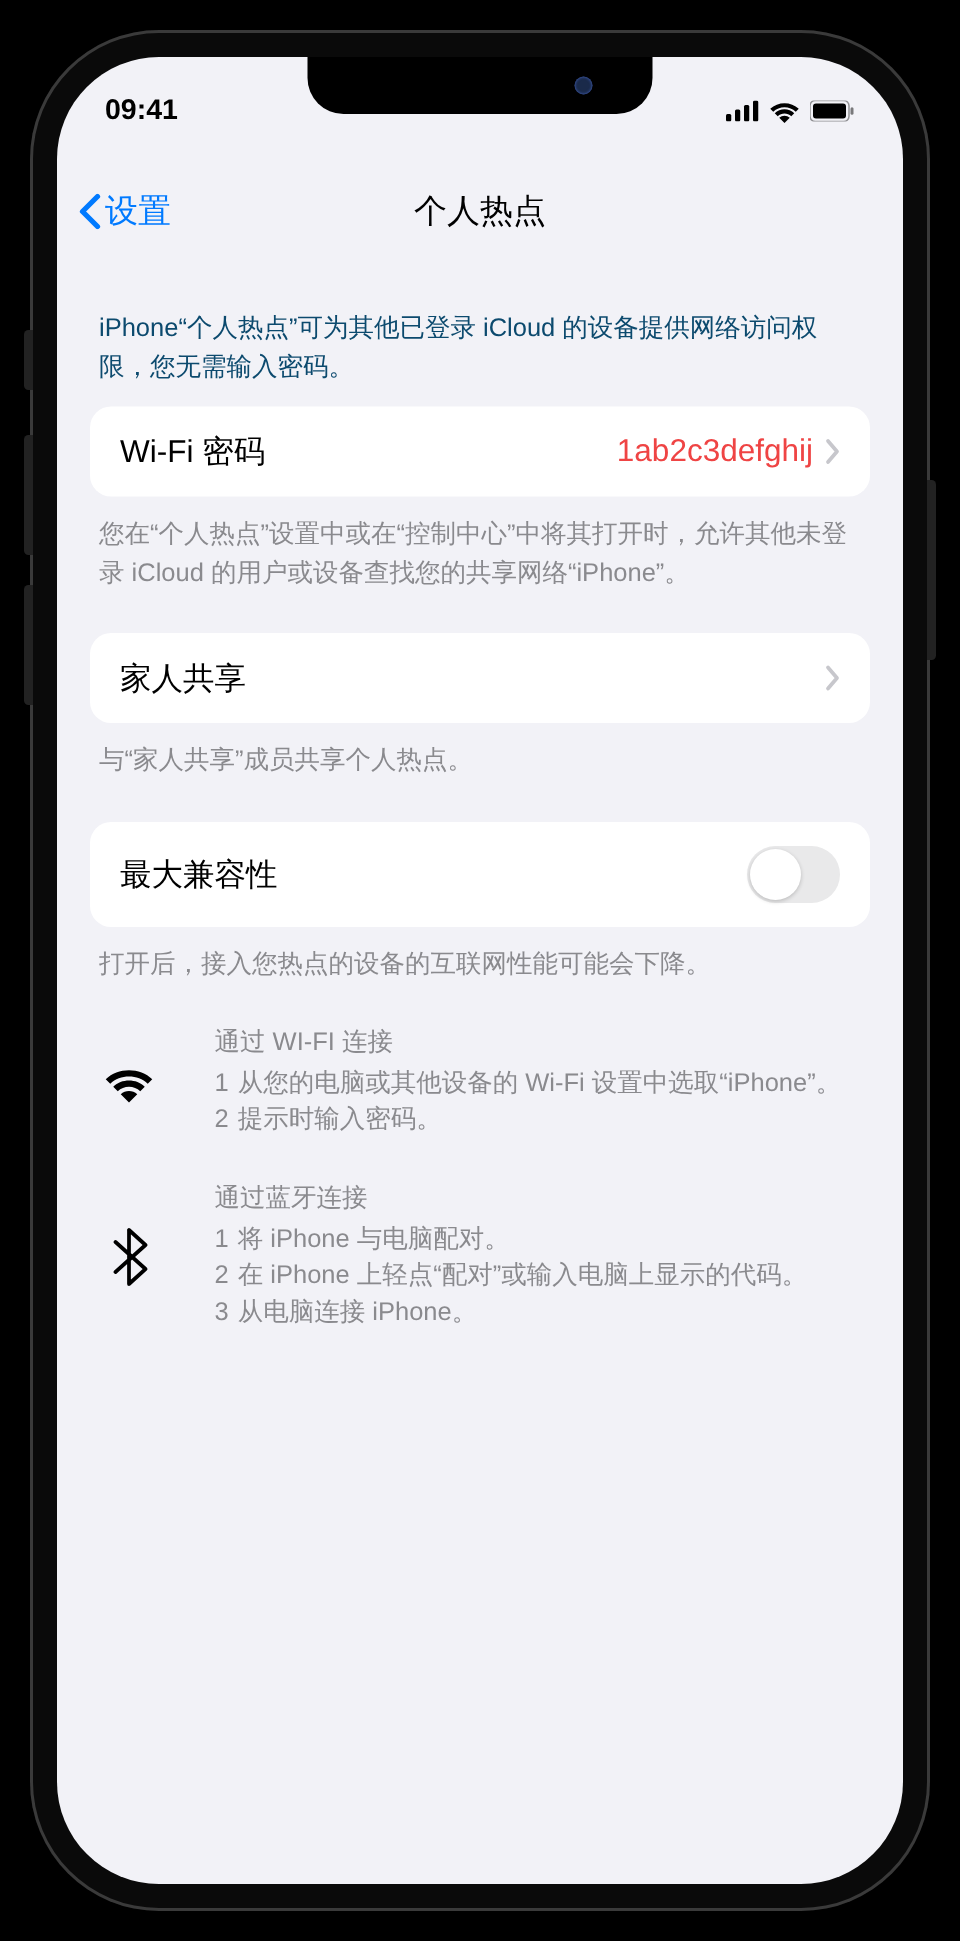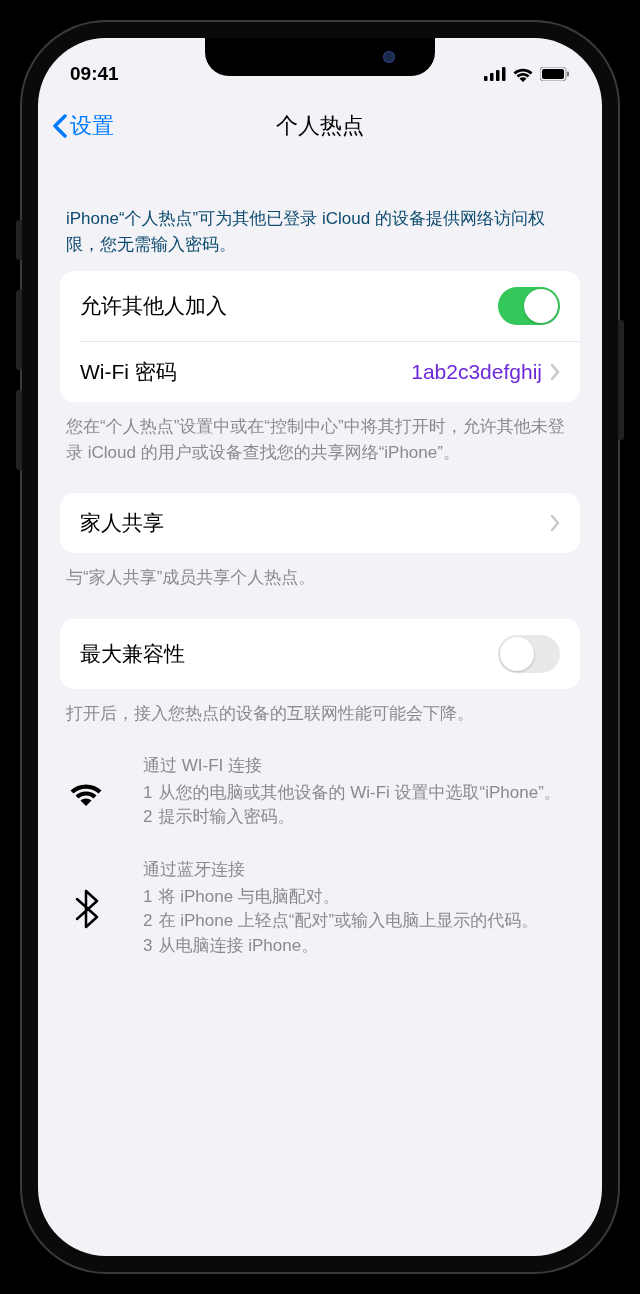--- a/index.html
+++ b/index.html
@@ -64,21 +64,21 @@
       justify-content: space-between;
       align-items: center;
       padding: 14px 32px 0;
       font-weight: 600;
       font-size: 19px;
     }
     .status-right { display: flex; align-items: center; gap: 6px; }
     .nav-bar {
       height: 60px;
       display: flex;
-      align-items: center;
+      align-items: flex-end;
       padding: 0 14px;
       position: relative;
     }
     .back-btn {
       display: flex;
       align-items: center;
       color: #007aff;
       font-size: 22px;
       gap: 2px;
     }
@@ -104,21 +104,21 @@
     }
     .row {
       display: flex;
       align-items: center;
       justify-content: space-between;
       padding: 16px 20px;
       min-height: 60px;
     }
     .row + .row { border-top: 1px solid #e5e5ea; margin-left: 20px; padding-left: 0; }
     .row-label { font-size: 21px; color: #000; }
-    .row-value { color: #6d28d9; font-size: 21px; display: flex; align-items: center; gap: 8px; }
+    .row-value { color: #ef4444; font-size: 21px; display: flex; align-items: center; gap: 8px; }
     .toggle {
       width: 62px; height: 38px; border-radius: 19px; position: relative;
     }
     .toggle.on { background: #34c759; }
     .toggle.off { background: #e9e9ea; }
     .toggle-knob {
       width: 34px; height: 34px; background: #fff; border-radius: 50%;
       position: absolute; top: 2px; box-shadow: 0 1px 3px rgba(0,0,0,0.2);
     }
     .toggle.on .toggle-knob { right: 2px; }
@@ -187,26 +187,20 @@
         <span>设置</span>
       </div>
       <div class="nav-title">个人热点</div>
     </div>
 
     <div class="content">
       <div class="header-desc">iPhone“个人热点”可为其他已登录 iCloud 的设备提供网络访问权限，您无需输入密码。</div>
 
       <div class="group">
         <div class="row">
-          <span class="row-label">允许其他人加入</span>
-          <div class="toggle on">
-            <div class="toggle-knob"></div>
-          </div>
-        </div>
-        <div class="row">
           <span class="row-label">Wi-Fi 密码</span>
           <span class="row-value">
             <span>1ab2c3defghij</span>
             <span class="chevron">
               <svg width="10" height="18" viewBox="0 0 10 18">
                   <path d="M2 2 L8 9 L2 16" stroke="#c7c7cc" stroke-width="2.5" fill="none" stroke-linecap="round" stroke-linejoin="round"></path>
                 </svg>
             </span>
           </span>
         </div>

